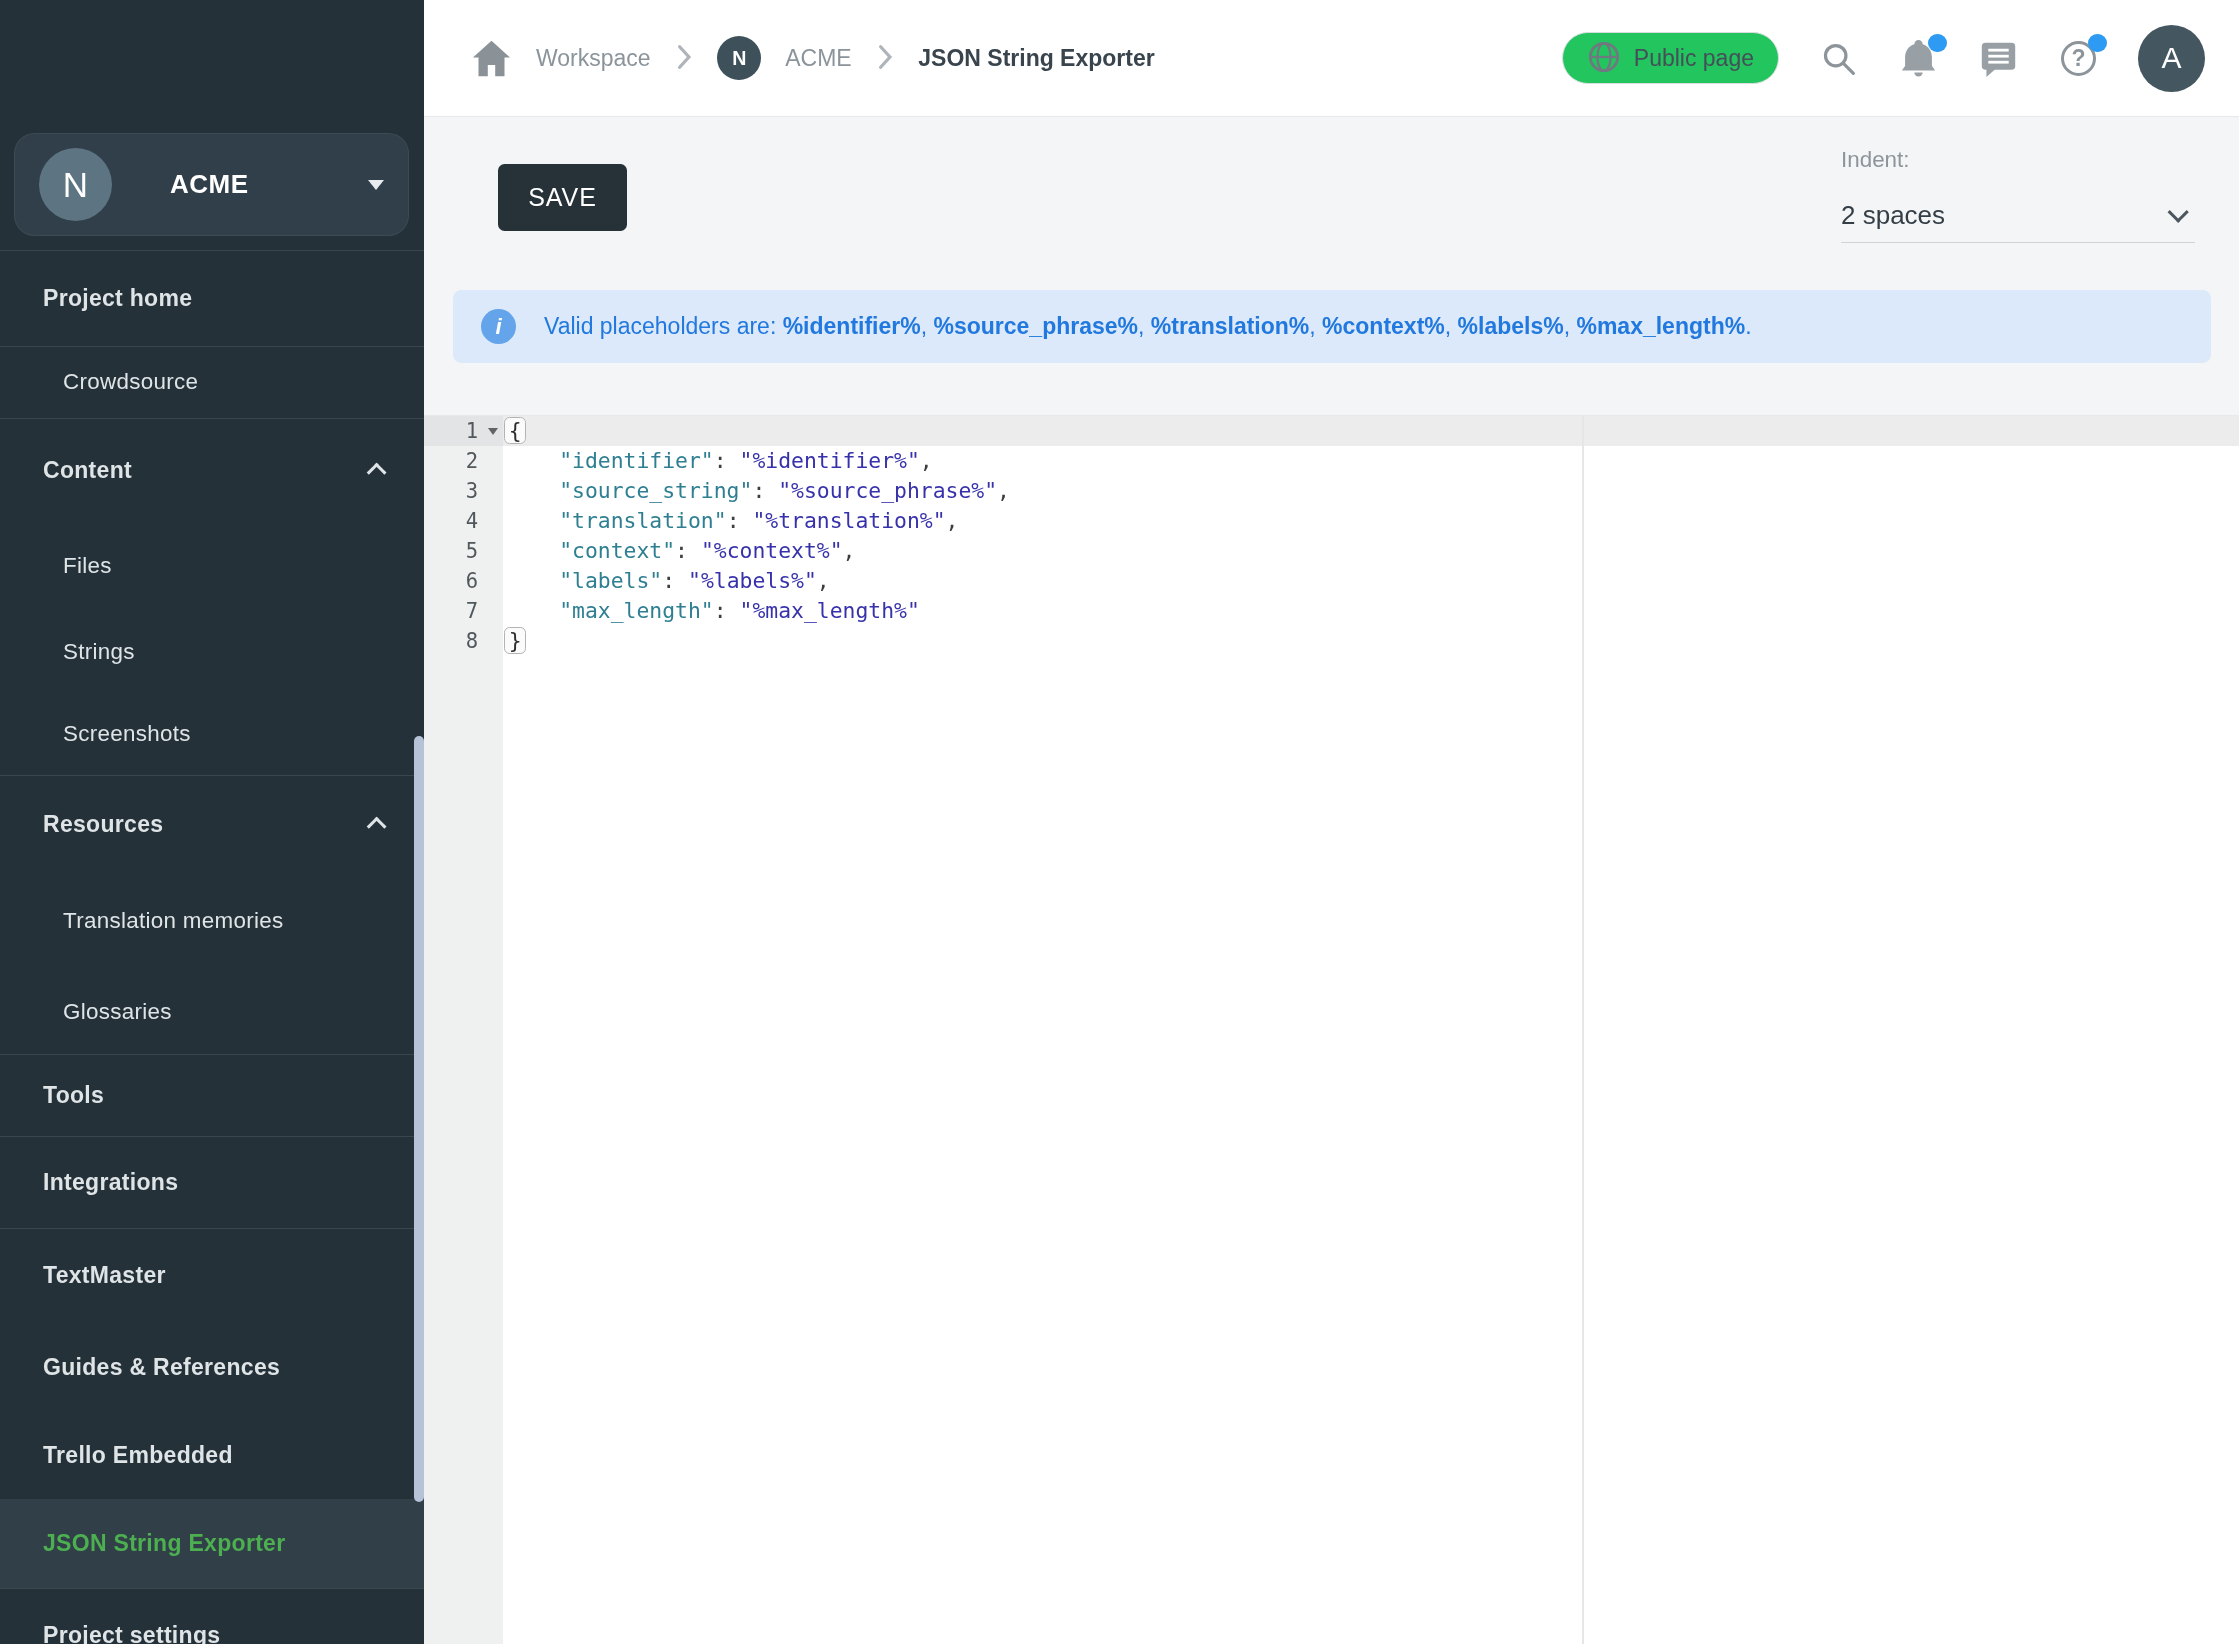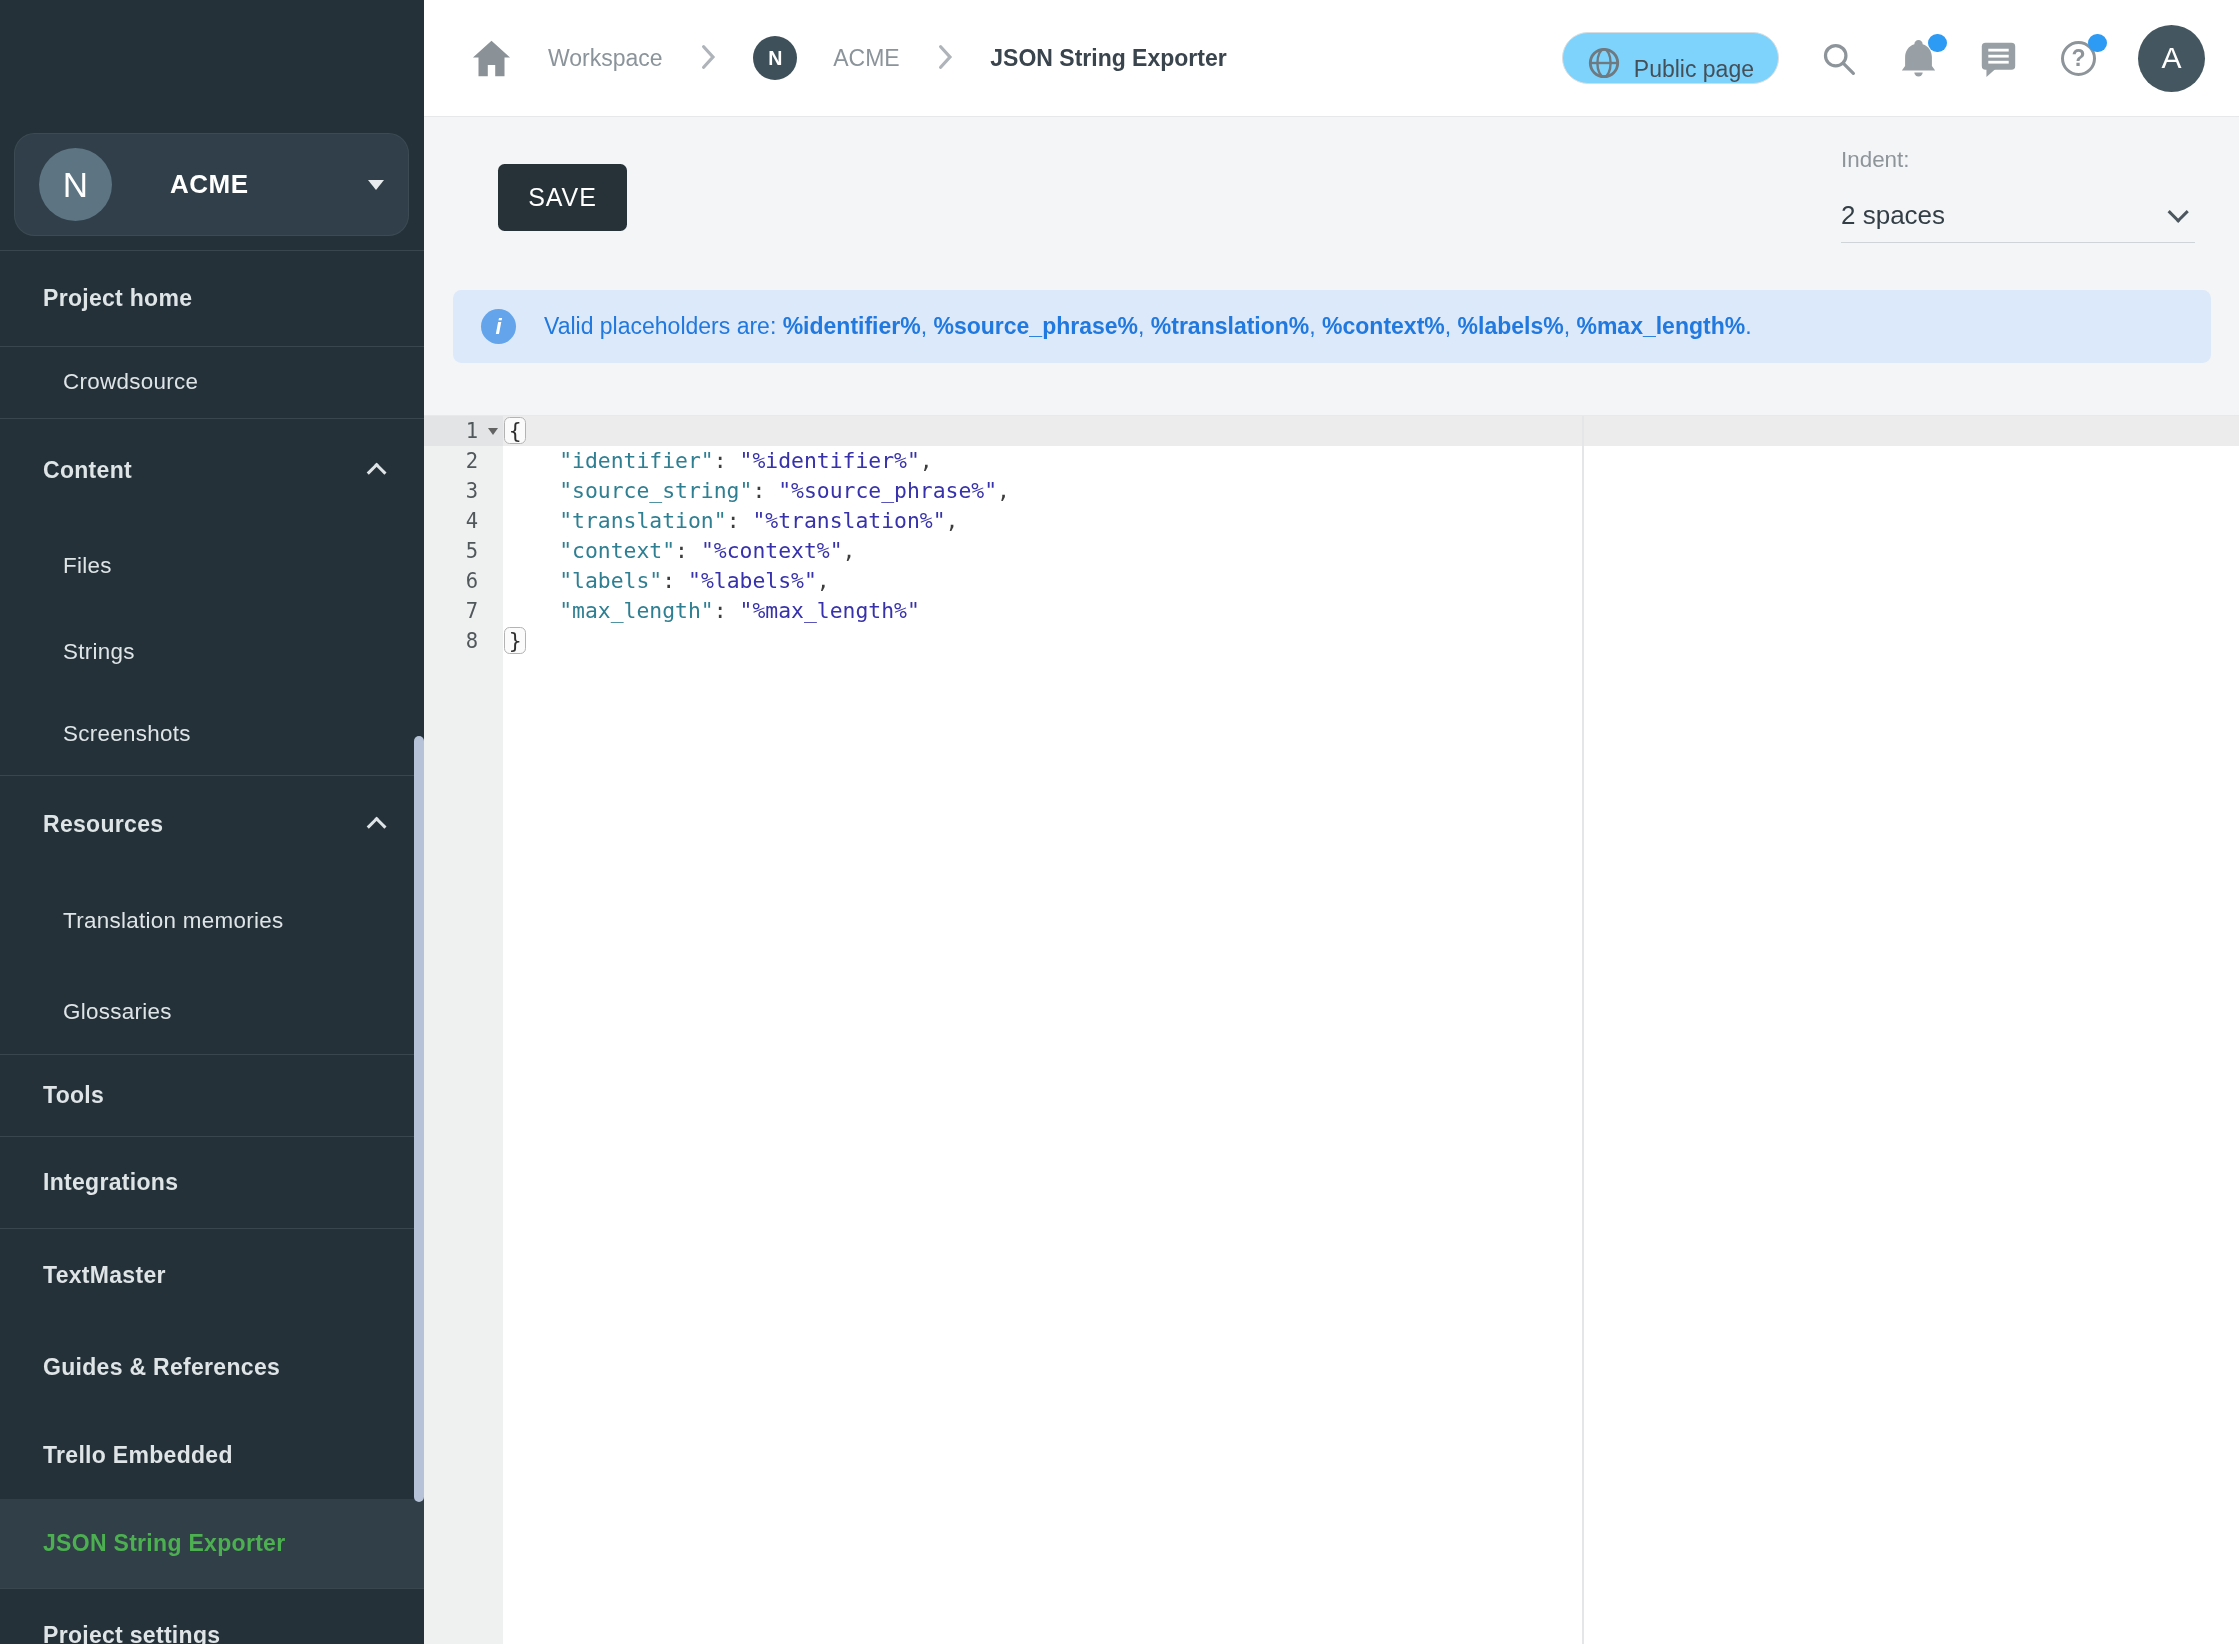--- a/index.html
+++ b/index.html
@@ -34,28 +34,28 @@
   .chev-up { margin-left: auto; width: 14px; height: 14px; border: solid #dfe4e7;
              border-width: 3.7px 3.7px 0 0; transform: rotate(-45deg) translateY(3.7px); }
   .side-scrollthumb { position: absolute; right: 0; top: 736px; width: 10.3px; height: 766px;
                       background: #b6c2d8; border-radius: 7.5px; }
 
   
   .main { position: absolute; left: 424px; top: 0; width: 1815px; height: 1644px; }
   .topbar { position: absolute; left: 0; top: 0; right: 0; height: 116px; background: #fff;
             box-shadow: 0 0.9px 0 #e5e7e9; display: flex; align-items: center;
             padding: 0 34px 0 47px; z-index: 4; }
-  .crumbs { display: flex; align-items: center; gap: 36px; justify-content: space-between; }
+  .crumbs { display: flex; align-items: center; gap: 24px; justify-content: space-between; }
   .crumb-gray { color: #8b949b; font-size: 23px; }
   .crumb-current { color: #39444d; font-size: 23px; font-weight: 700; }
   .mini-avatar { width: 44px; height: 44px; border-radius: 50%; background: #3e505a; color: #fff;
                  font-size: 19.6px; font-weight: 600; display: flex; align-items: center; justify-content: center; }
   .top-actions { margin-left: auto; display: flex; align-items: center; gap: 39px; }
-  .pill { display: flex; align-items: flex-end; gap: 13px; height: 52px; padding: 0 24px;
-          border: 1.9px solid #dadde0; border-radius: 28px; background: #7dd3fc; cursor: pointer; }
+  .pill { display: flex; align-items: center; gap: 13px; height: 52px; padding: 0 24px;
+          border: 1.9px solid #dadde0; border-radius: 28px; background: #22c55e; cursor: pointer; }
   .pill-label { color: #454f58; font-size: 23px; font-weight: 500; }
   .icon-btn { position: relative; width: 41px; height: 41px; display: flex; align-items: center;
               justify-content: center; cursor: pointer; }
   .blue-dot { position: absolute; top: -3.7px; right: -7.5px; width: 18.6px; height: 18.6px;
               border-radius: 50%; background: #2d9bf3; }
   .help-circle { width: 35px; height: 35px; border: 3.7px solid #8d959b; border-radius: 50%;
                  color: #8d959b; font-size: 23px; font-weight: 700; display: flex;
                  align-items: center; justify-content: center; }
   .user-avatar { width: 67px; height: 67px; border-radius: 50%; background: #44565f; color: #fff;
                  font-size: 30px; display: flex; align-items: center; justify-content: center; cursor: pointer; }

